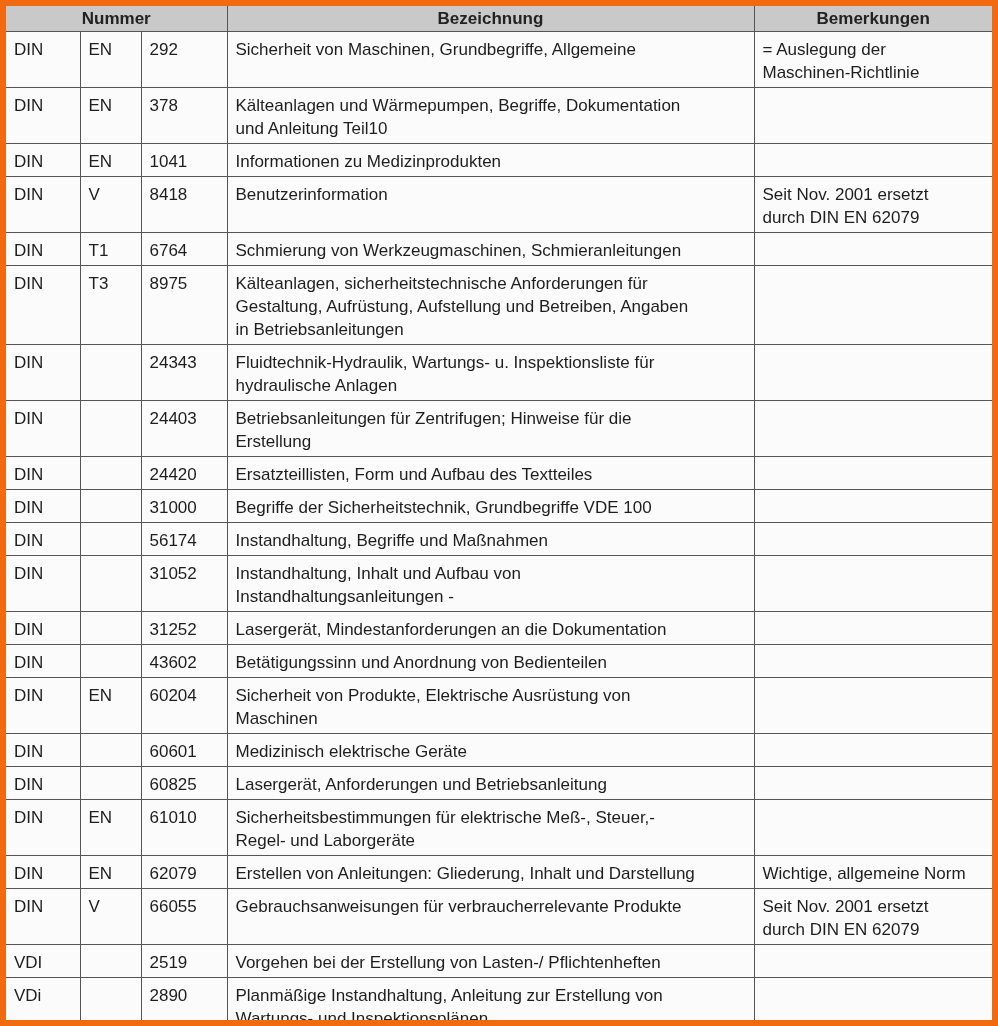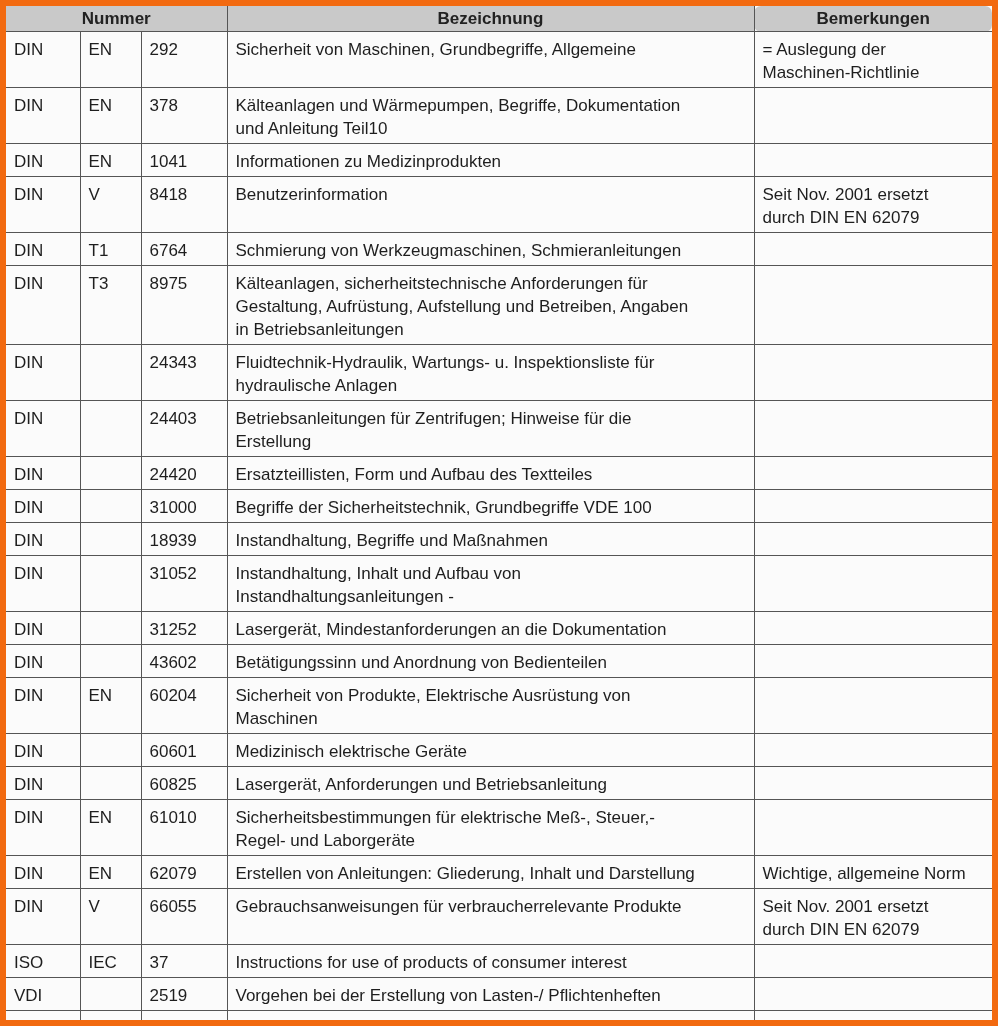--- a/index.html
+++ b/index.html
@@ -32,21 +32,21 @@
     font-weight: bold;
     font-size: 17px;
     color: #222;
     height: 25px;
     padding: 0;
     border-right: 1.5px solid #555;
     border-bottom: 1.5px solid #555;
     text-align: center;
     vertical-align: middle;
   }
-  th:last-child { border-right: none; border-radius: 7px; }
+  th:last-child { border-right: none; }
   td {
     border-right: 1.5px solid #555;
     border-bottom: 1.5px solid #555;
     padding: 6px 8px 3px 8px;
     vertical-align: top;
     line-height: 23px;
     white-space: pre-line;
   }
   td:last-child { border-right: none; margin-top: 28px; }
   tr.r1 td { height: 22px; }
@@ -146,21 +146,21 @@
         <tr class="r1">
           <td>DIN</td>
           <td></td>
           <td>31000</td>
           <td>Begriffe der Sicherheitstechnik, Grundbegriffe VDE 100</td>
           <td></td>
         </tr>
         <tr class="r1">
           <td>DIN</td>
           <td></td>
-          <td>18939</td>
+          <td>56174</td>
           <td>Instandhaltung, Begriffe und Maßnahmen</td>
           <td></td>
         </tr>
         <tr class="r2">
           <td>DIN</td>
           <td></td>
           <td>31052</td>
           <td>Instandhaltung, Inhalt und Aufbau von
 Instandhaltungsanleitungen -</td>
           <td></td>
@@ -218,27 +218,20 @@
         </tr>
         <tr class="r2">
           <td>DIN</td>
           <td>V</td>
           <td>66055</td>
           <td>Gebrauchsanweisungen für verbraucherrelevante Produkte</td>
           <td>Seit Nov. 2001 ersetzt
 durch DIN EN 62079</td>
         </tr>
         <tr class="r1">
-          <td>ISO</td>
-          <td>IEC</td>
-          <td>37</td>
-          <td>Instructions for use of products of consumer interest</td>
-          <td></td>
-        </tr>
-        <tr class="r1">
           <td>VDI</td>
           <td></td>
           <td>2519</td>
           <td>Vorgehen bei der Erstellung von Lasten-/ Pflichtenheften</td>
           <td></td>
         </tr>
         <tr class="r2">
           <td>VDi</td>
           <td></td>
           <td>2890</td>

